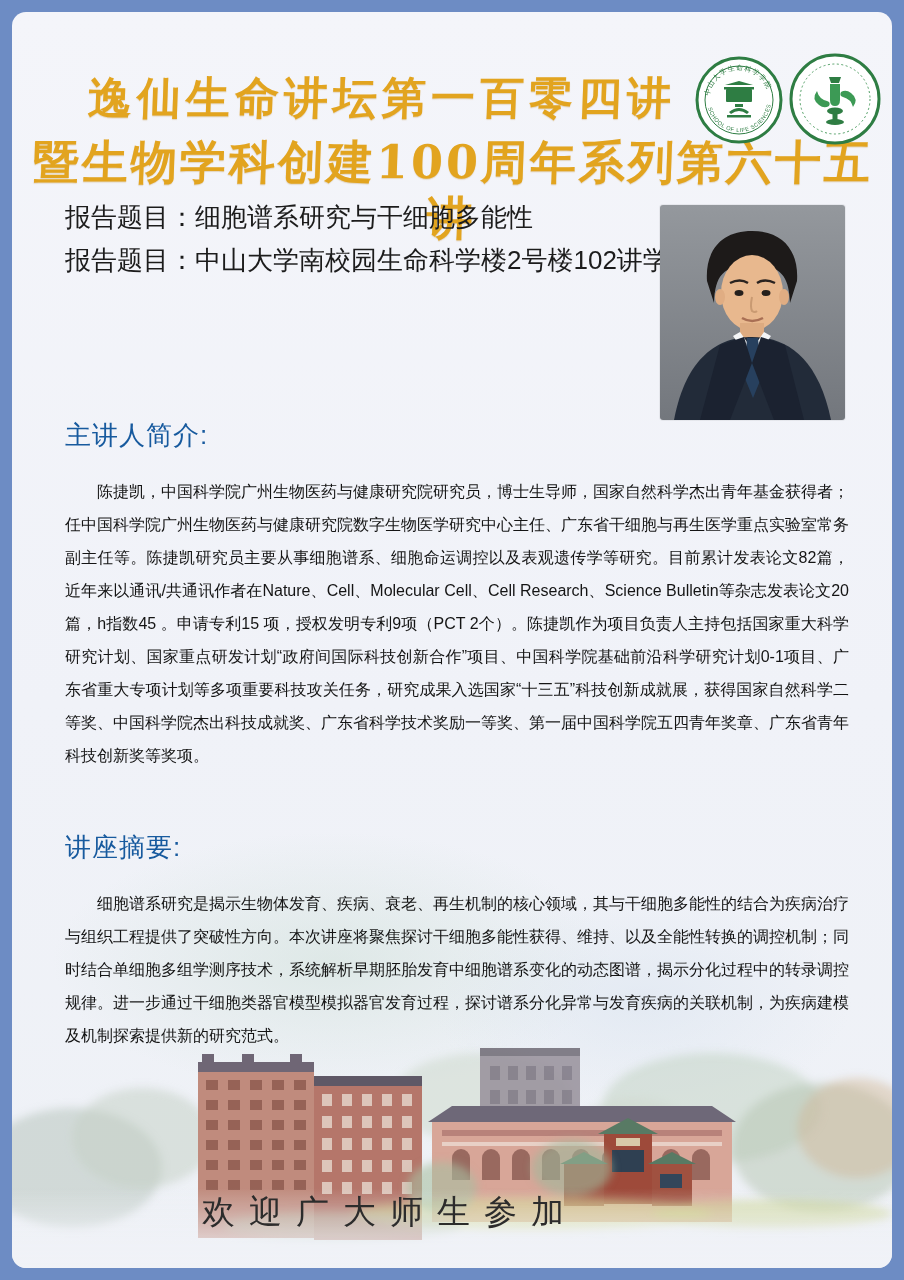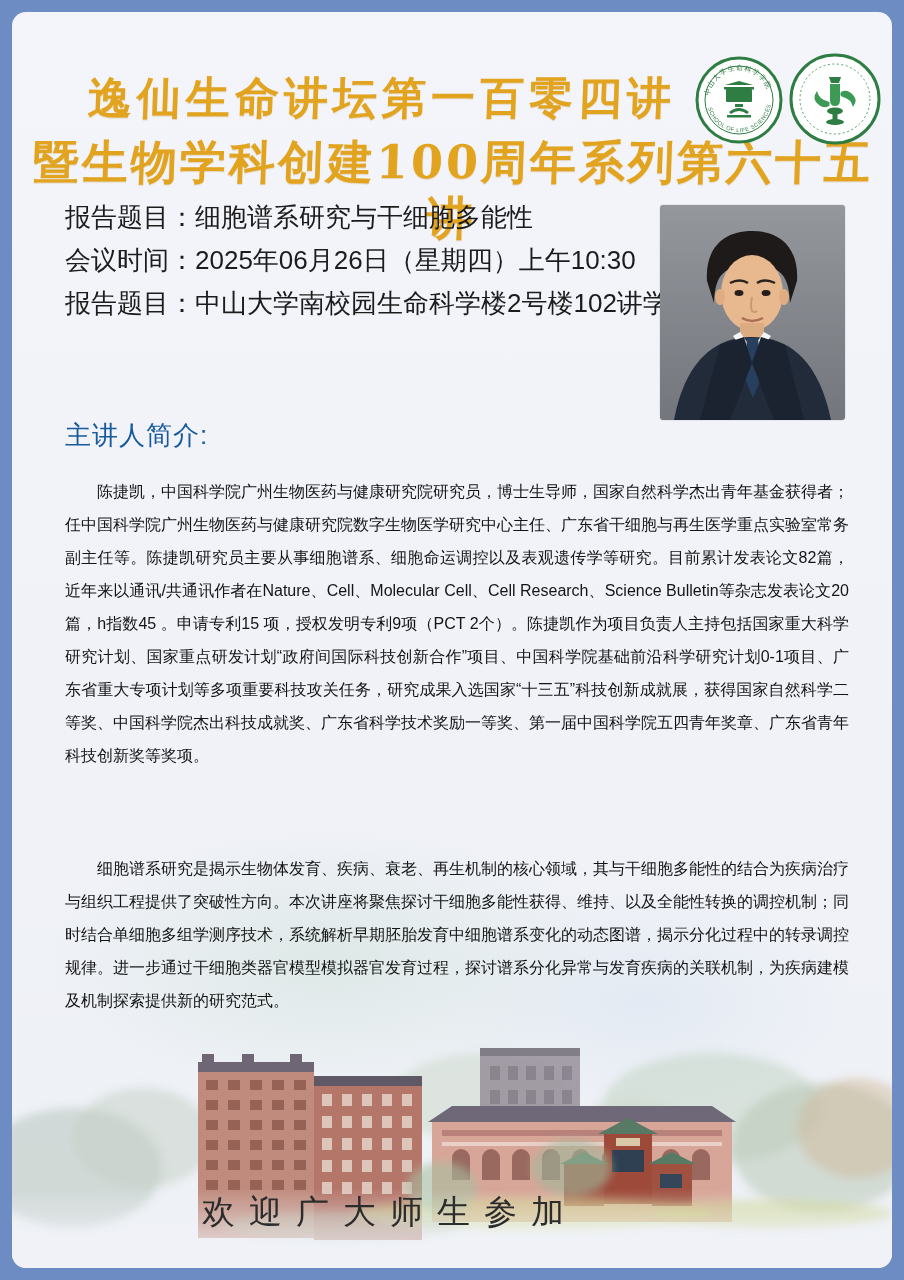--- a/index.html
+++ b/index.html
@@ -105,21 +105,20 @@
           <rect x="43.5" y="60" width="5" height="8" fill="#2e7d43"></rect>
           <ellipse cx="46" cy="69" rx="9" ry="3" fill="#2e7d43"></ellipse>
           <path d="M30 52 q-8 -6 -2 -14 q2 8 10 10 q4 1 2 5 q-5 3 -10 -1 Z" fill="#3c9a55"></path>
           <path d="M62 40 q8 6 2 14 q-2 -8 -10 -10 q-4 -1 -2 -5 q5 -3 10 1 Z" fill="#3c9a55"></path>
         </g>
       </svg>
     </div>
 
     <div class="info">
       <div class="row"><span>报告题目：</span><span>细胞谱系研究与干细胞多能性</span></div>
-      <div class="row"><span>会议时间：</span><span>2025年06月26日（星期四）上午10:30</span></div>
       <div class="row"><span>报告题目：</span><span>中山大学南校园生命科学楼2号楼102讲学厅</span></div>
     </div>
 
     <div class="photo">
       <svg width="185" height="215" viewBox="0 0 185 215">
         <defs>
           <linearGradient id="pbg" x1="0" y1="0" x2="0" y2="1">
             <stop offset="0" stop-color="#94989d"></stop>
               <stop offset="1" stop-color="#73777d"></stop>
           </linearGradient>
@@ -145,20 +144,21 @@
         </g>
       </svg>
     </div>
 
     <div class="bio">
       <div class="sec-heading">主讲人简介:</div>
       <p class="para">陈捷凯，中国科学院广州生物医药与健康研究院研究员，博士生导师，国家自然科学杰出青年基金获得者；任中国科学院广州生物医药与健康研究院数字生物医学研究中心主任、广东省干细胞与再生医学重点实验室常务副主任等。陈捷凯研究员主要从事细胞谱系、细胞命运调控以及表观遗传学等研究。目前累计发表论文82篇，近年来以通讯/共通讯作者在Nature、Cell、Molecular Cell、Cell Research、Science Bulletin等杂志发表论文20篇，h指数45 。申请专利15 项，授权发明专利9项（PCT 2个）。陈捷凯作为项目负责人主持包括国家重大科学研究计划、国家重点研发计划“政府间国际科技创新合作”项目、中国科学院基础前沿科学研究计划0-1项目、广东省重大专项计划等多项重要科技攻关任务，研究成果入选国家“十三五”科技创新成就展，获得国家自然科学二等奖、中国科学院杰出科技成就奖、广东省科学技术奖励一等奖、第一届中国科学院五四青年奖章、广东省青年科技创新奖等奖项。</p>
     </div>
 
     <div class="abs">
+      <div class="sec-heading">讲座摘要:</div>
       <p class="para">细胞谱系研究是揭示生物体发育、疾病、衰老、再生机制的核心领域，其与干细胞多能性的结合为疾病治疗与组织工程提供了突破性方向。本次讲座将聚焦探讨干细胞多能性获得、维持、以及全能性转换的调控机制；同时结合单细胞多组学测序技术，系统解析早期胚胎发育中细胞谱系变化的动态图谱，揭示分化过程中的转录调控规律。进一步通过干细胞类器官模型模拟器官发育过程，探讨谱系分化异常与发育疾病的关联机制，为疾病建模及机制探索提供新的研究范式。</p>
     </div>
 
     <div class="campus">
       <svg width="880" height="250" viewBox="0 0 880 250">
         <defs>
           <filter id="soft" x="-20%" y="-20%" width="140%" height="140%">
               <feGaussianBlur stdDeviation="4"></feGaussianBlur>
             </filter>
           <linearGradient id="fog" x1="0" y1="0" x2="0" y2="1">

